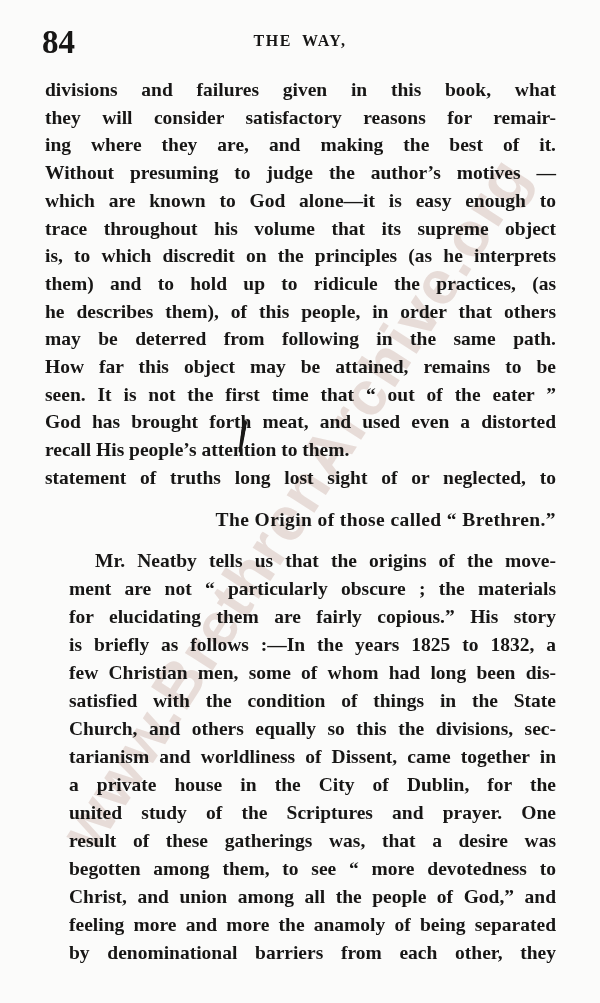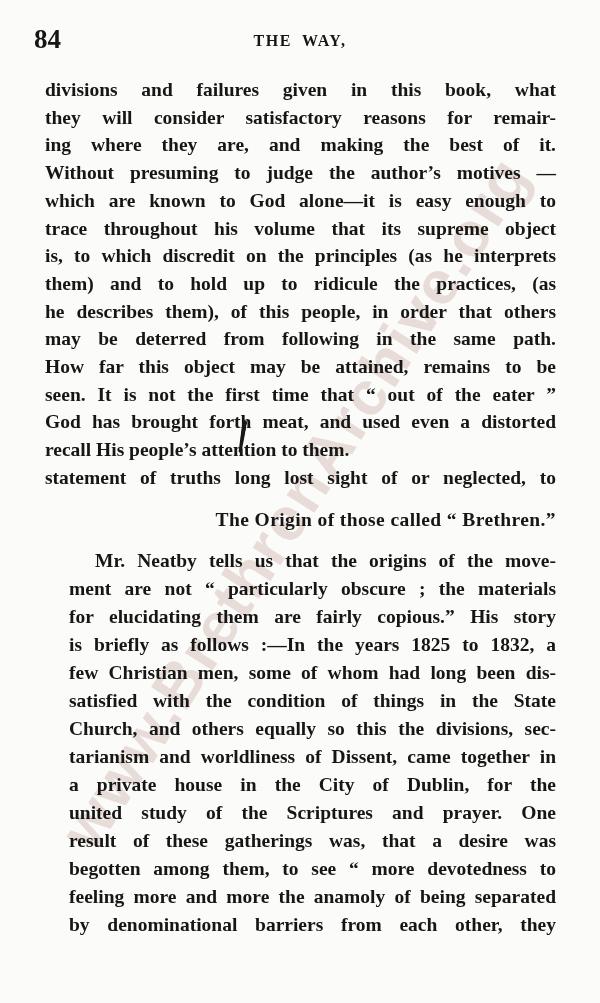--- a/index.html
+++ b/index.html
@@ -19,22 +19,22 @@
     font-family:"Liberation Sans","DejaVu Sans",sans-serif;
     font-weight:bold;
     font-size:62px;
     letter-spacing:2px;
     white-space:nowrap;
     z-index:1;
     user-select:none;
   }
   .content { position:absolute; inset:0; z-index:2; }
   .pnum {
-    position:absolute; left:34px; top:26px;
-    font-size:27px; font-weight:bold; line-height:1;
+    position:absolute; left:42px; top:26px;
+    font-size:33px; font-weight:bold; line-height:1;
   }
   .rhead {
     position:absolute; left:0; right:0; top:33px;
     text-align:center;
     font-size:16px; font-weight:bold;
     letter-spacing:1.5px; word-spacing:5px;
     line-height:1;
   }
   .bodytext {
     position:absolute; left:45px; top:76px; width:511px;
@@ -104,20 +104,21 @@
           <div class="line">for elucidating them are fairly copious.” His story</div>
           <div class="line">is briefly as follows :—In the years 1825 to 1832, a</div>
           <div class="line">few Christian men, some of whom had long been dis-</div>
           <div class="line">satisfied with the condition of things in the State</div>
           <div class="line">Church, and others equally so this the divisions, sec-</div>
           <div class="line">tarianism and worldliness of Dissent, came together in</div>
           <div class="line">a private house in the City of Dublin, for the</div>
           <div class="line">united study of the Scriptures and prayer. One</div>
           <div class="line">result of these gatherings was, that a desire was</div>
           <div class="line">begotten among them, to see “ more devotedness to</div>
+          <div class="line">Christ, and union among all the people of God,” and</div>
           <div class="line">feeling more and more the anamoly of being separated</div>
           <div class="line">by denominational barriers from each other, they</div>
         </div>
     </div>
 
     <div class="inkblot"></div>
 
   </div>
 </div>
 

